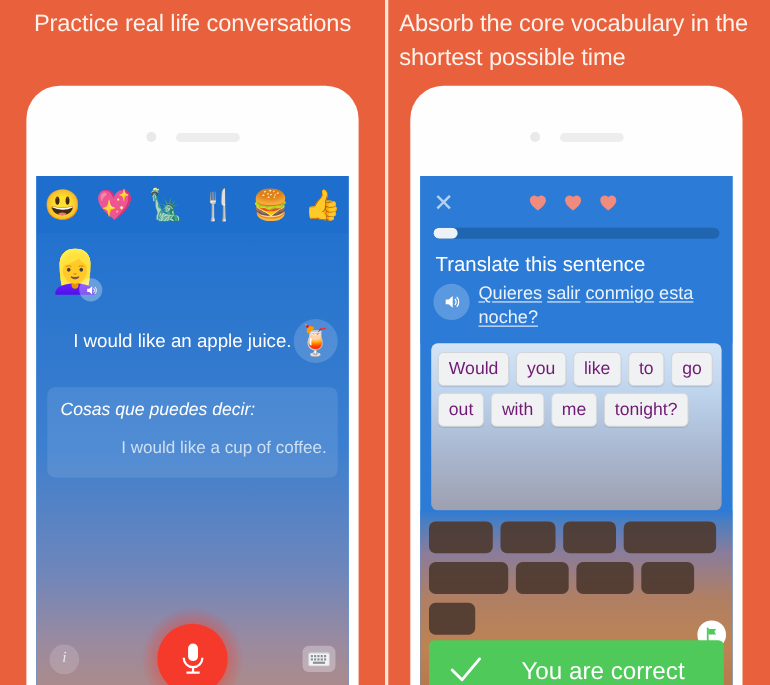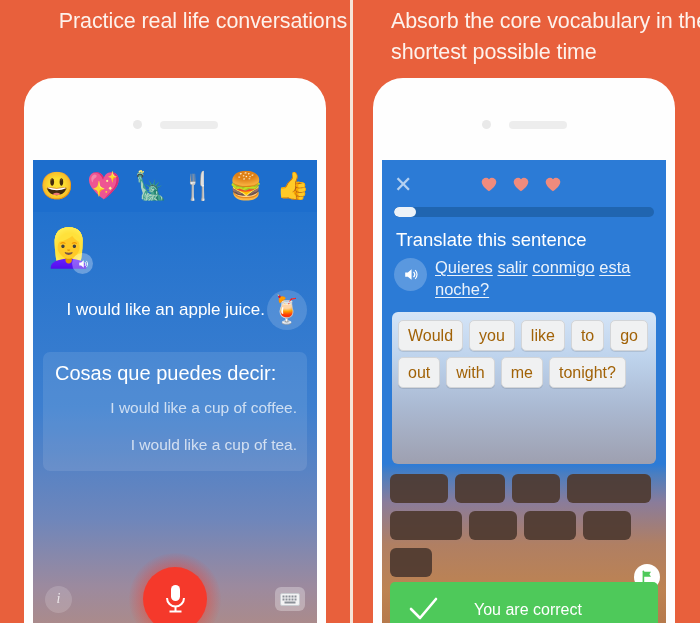--- a/index.html
+++ b/index.html
@@ -35,21 +35,20 @@
     position: absolute;
     top: 6px;
     left: 0;
     width: 100%;
     text-align: center;
     color: #fdf2ec;
     font-size: 21.5px;
     line-height: 31px;
     letter-spacing: -0.1px;
     font-weight: 400;
-    margin-left: 28px;
   }
   .headline-right {
     text-align: left;
     padding-left: 10px;
     width: calc(100% - 12px);
   }
 
   
   .phone {
     position: absolute;
@@ -172,23 +171,24 @@
     font-size: 27px;
   }
   .suggest-card {
     margin: 22px 10px 0 10px;
     background: rgba(255,255,255,0.10);
     border-radius: 7px;
     padding: 9px 10px 12px 10px;
   }
   .suggest-title {
     color: #ffffff;
-    font-size: 20px;
+    font-size: 16px;
     line-height: 24px;
     padding-left: 2px;
+    font-style: italic;
   }
   .suggest-item {
     color: rgba(255,255,255,0.72);
     font-size: 15.5px;
     line-height: 29px;
     text-align: right;
     margin-top: 8px;
   }
   .bottom-bar {
     position: absolute;
@@ -343,21 +343,21 @@
     flex-wrap: wrap;
     gap: 6px;
   }
   .tile {
     background: #f0f1f2;
     border: 1px solid #d3d5d8;
     border-radius: 5px;
     padding: 4px 9px;
     font-size: 16px;
     line-height: 21px;
-    color: #a16207;
+    color: #701a75;
     box-shadow: 0 1px 0 rgba(0,0,0,0.10);
   }
   .r-bottom {
     position: relative;
     flex: 1;
     background: linear-gradient(180deg, #2c7bd6 0%, #4b7ec0 6%, #8a7c9a 22%, #b07f63 46%, #bd8352 72%, #b3764a 100%);
     padding: 10px 8px 0 8px;
     box-sizing: border-box;
     overflow: hidden;
   }
@@ -397,21 +397,21 @@
     border-left: 13px solid transparent;
     border-right: 13px solid transparent;
     border-top: 10px solid #4ec95a;
   }
   .check-mark {
     width: 30px;
     height: 30px;
   }
   .correct-text {
     color: #ffffff;
-    font-size: 16px;
+    font-size: 22px;
   }
   .flag-badge {
     position: absolute;
     right: 6px;
     bottom: 48px;
     width: 26px;
     height: 26px;
     border-radius: 50%;
     background: #ffffff;
     display: flex;
@@ -460,21 +460,20 @@
           </div>
 
           <div class="user-row">
             <div class="user-text">I would like an apple juice.</div>
             <div class="user-emoji">🍹</div>
           </div>
 
           <div class="suggest-card">
             <div class="suggest-title">Cosas que puedes decir:</div>
             <div class="suggest-item">I would like a cup of coffee.</div>
-            <div class="suggest-item">I would like a cup of tea.</div>
           </div>
 
           <div class="bottom-bar">
             <div class="info-btn">i</div>
             <div class="mic-wrap">
               <div class="mic-btn">
                 <svg width="26" height="34" viewBox="0 0 26 34">
                   <rect x="9" y="3" width="9" height="16" rx="4.5" fill="#ffffff"></rect>
                   <path d="M5 16a8.5 8.5 0 0017 0" stroke="#ffffff" stroke-width="2" fill="none"></path>
                   <line x1="13.5" y1="24" x2="13.5" y2="29" stroke="#ffffff" stroke-width="2"></line>

